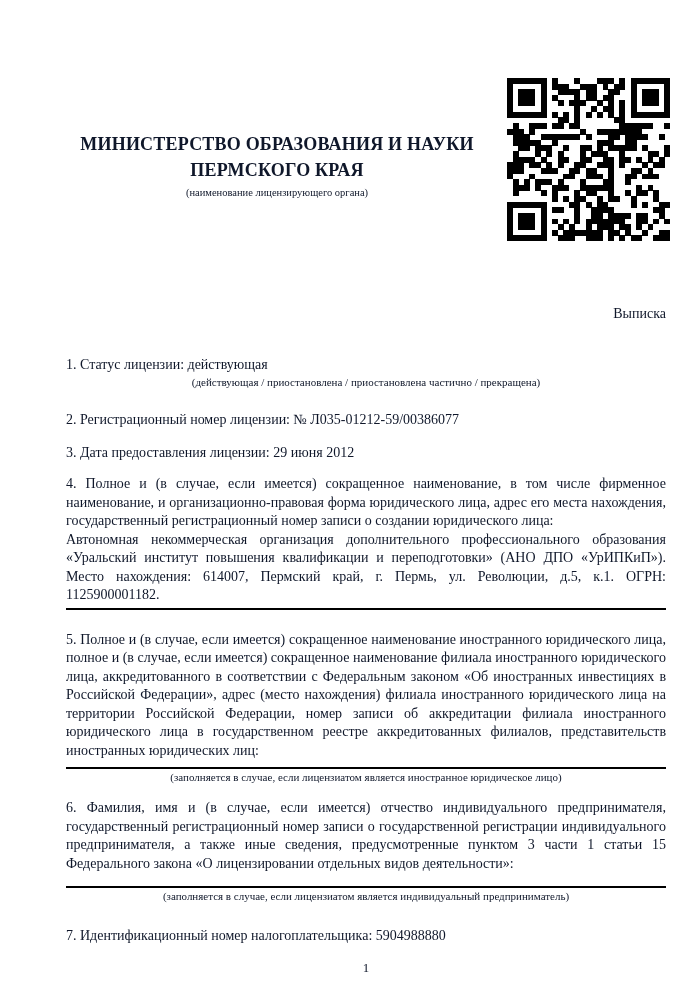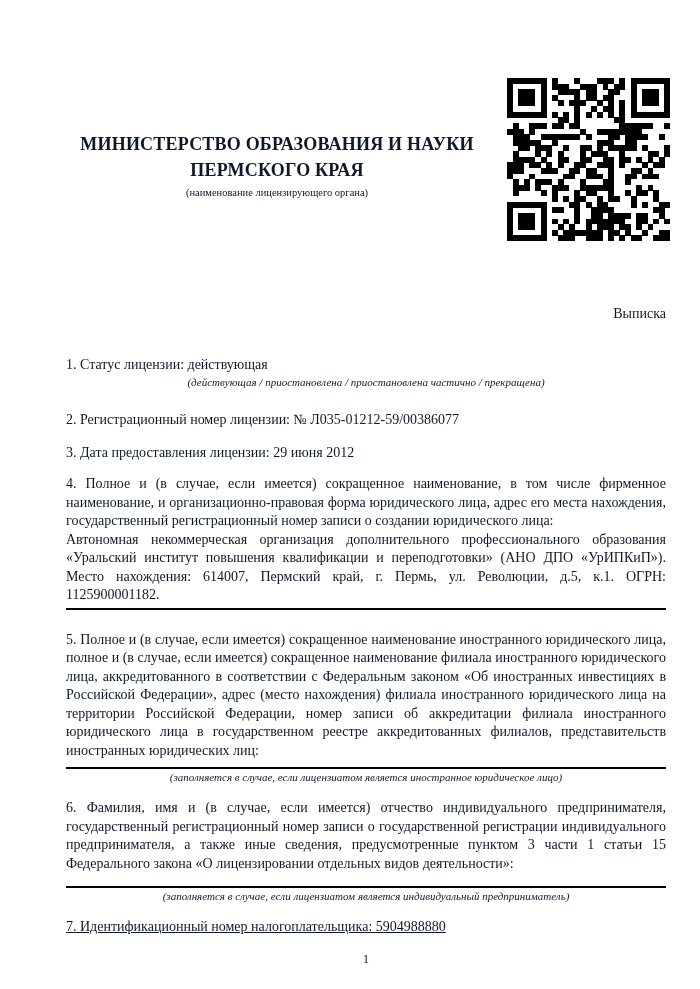--- a/index.html
+++ b/index.html
@@ -62,33 +62,33 @@
   .para {
     margin: 0;
     font-size: 14px;
     line-height: 18.5px;
     text-align: justify;
   }
   .small-caption {
     font-size: 11px;
     line-height: 13px;
   }
-  .center { text-align: center; font-style: italic; }
+  .center { text-align: center; }
   .fill-line {
     border-top: 2px solid #000;
     height: 0;
     width: 100%;
   }
   .mt-title   { margin-top: 33px; }
   .mt-s2      { margin-top: 22px; }
   .mt-s3      { margin-top: 14px; }
   .mt-s4      { margin-top: 13px; }
   .mt-s5      { margin-top: 21px; }
   .mt-s6      { margin-top: 15px; }
-  .mt-s7      { margin-top: 15px; text-decoration: underline; }
+  .mt-s7      { margin-top: 24px; }
   .cap-gap    { margin-top: 2px; }
   .hr-tight   { margin-top: 3px; }
   .hr-mid     { margin-top: 7px; }
   .hr-loose   { margin-top: 13px; }
   .pagenum {
     margin-top: 14px;
     text-align: center;
     font-size: 13px;
     line-height: 16px;
   }

